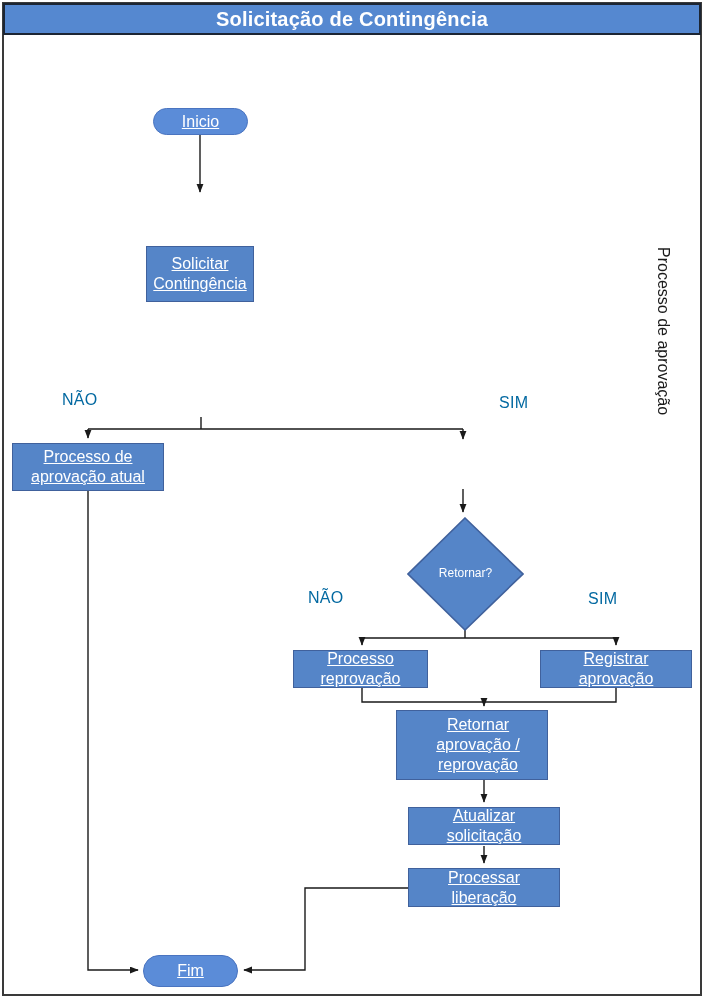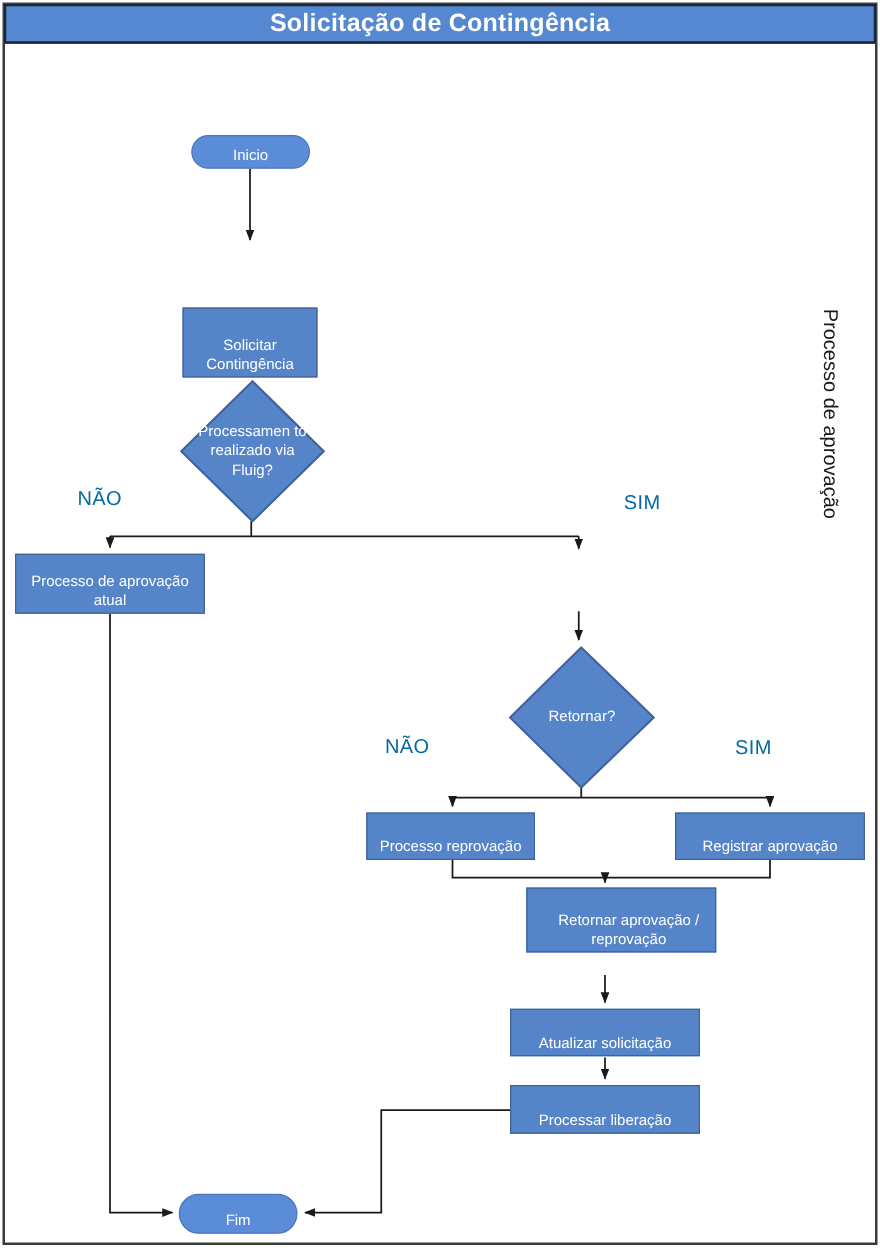--- a/index.html
+++ b/index.html
@@ -9,22 +9,22 @@
   }
   .connectors{position:absolute;left:0;top:0;z-index:1;}
   .titlebar{
     position:absolute;left:3px;top:3px;width:698px;height:32px;box-sizing:border-box;
     background:#5588d0;border:2px solid #1c2533;z-index:3;
     display:flex;align-items:center;justify-content:center;
   }
   .titlebar span{color:#ffffff;font-size:20px;font-weight:bold;letter-spacing:.2px;}
   .node{
     position:absolute;z-index:2;box-sizing:border-box;
-    display:flex;align-items:flex-end;justify-content:center;text-align:center;
-    color:#ffffff;font-size:12px;line-height:1.25;padding:2px 6px;
+    display:flex;align-items:center;justify-content:center;text-align:center;
+    color:#ffffff;font-size:16px;line-height:1.25;padding:2px 6px;text-decoration:underline;
   }
   .proc{background:#5585c8;border:1.6px solid #40619c;}
   .pill{background:#5b8cd8;border:1.6px solid #4a74c0;}
   .diamond{position:absolute;z-index:2;}
   .diamond svg{position:absolute;left:0;top:0;}
   .dtext{
     position:absolute;left:14px;right:14px;top:0;bottom:0;z-index:2;
     display:flex;align-items:center;justify-content:center;text-align:center;
     color:#ffffff;font-size:12px;line-height:1.3;
   }
@@ -83,26 +83,20 @@
   <div class="lane-label">Processo de aprovação</div>
 
   <div class="node pill" style="left:153px;top:108px;width:95px;height:27px;border-radius:14px;">
     <span>Inicio</span>
   </div>
 
   <div class="node proc" style="left:146px;top:198px;width:108px;height:56px;margin-top:48px;">
     <span>Solicitar Contingência</span>
   </div>
 
-  <div class="diamond" style="left:144px;top:304px;width:116px;height:114px;">
-    <svg width="116" height="114">
-      <polygon points="58,1 115,57 58,113 1,57" fill="#5585c8" stroke="#40619c" stroke-width="1.6"></polygon>
-    </svg>
-    <div class="dtext">Processamen to realizado via Fluig?</div>
-  </div>
 
   <div class="blabel" style="left:62px;top:391px;">NÃO</div>
   <div class="blabel" style="left:499px;top:394px;">SIM</div>
 
   <div class="node proc" style="left:12px;top:443px;width:152px;height:48px;">
     <span>Processo de aprovação atual</span>
   </div>
 
 
   <div class="diamond" style="left:407px;top:517px;width:117px;height:114px;">
@@ -116,21 +110,21 @@
   <div class="blabel" style="left:588px;top:590px;">SIM</div>
 
   <div class="node proc" style="left:293px;top:650px;width:135px;height:38px;">
     <span>Processo reprovação</span>
   </div>
 
   <div class="node proc" style="left:540px;top:650px;width:152px;height:38px;">
     <span>Registrar aprovação</span>
   </div>
 
-  <div class="node proc" style="left:421px;top:710px;width:152px;height:52px;padding-left:18px;">
+  <div class="node proc" style="left:396px;top:710px;width:152px;height:70px;padding-left:18px;">
     <span>Retornar aprovação / reprovação</span>
   </div>
 
   <div class="node proc" style="left:408px;top:807px;width:152px;height:38px;">
     <span>Atualizar solicitação</span>
   </div>
 
   <div class="node proc" style="left:408px;top:868px;width:152px;height:39px;">
     <span>Processar liberação</span>
   </div>

